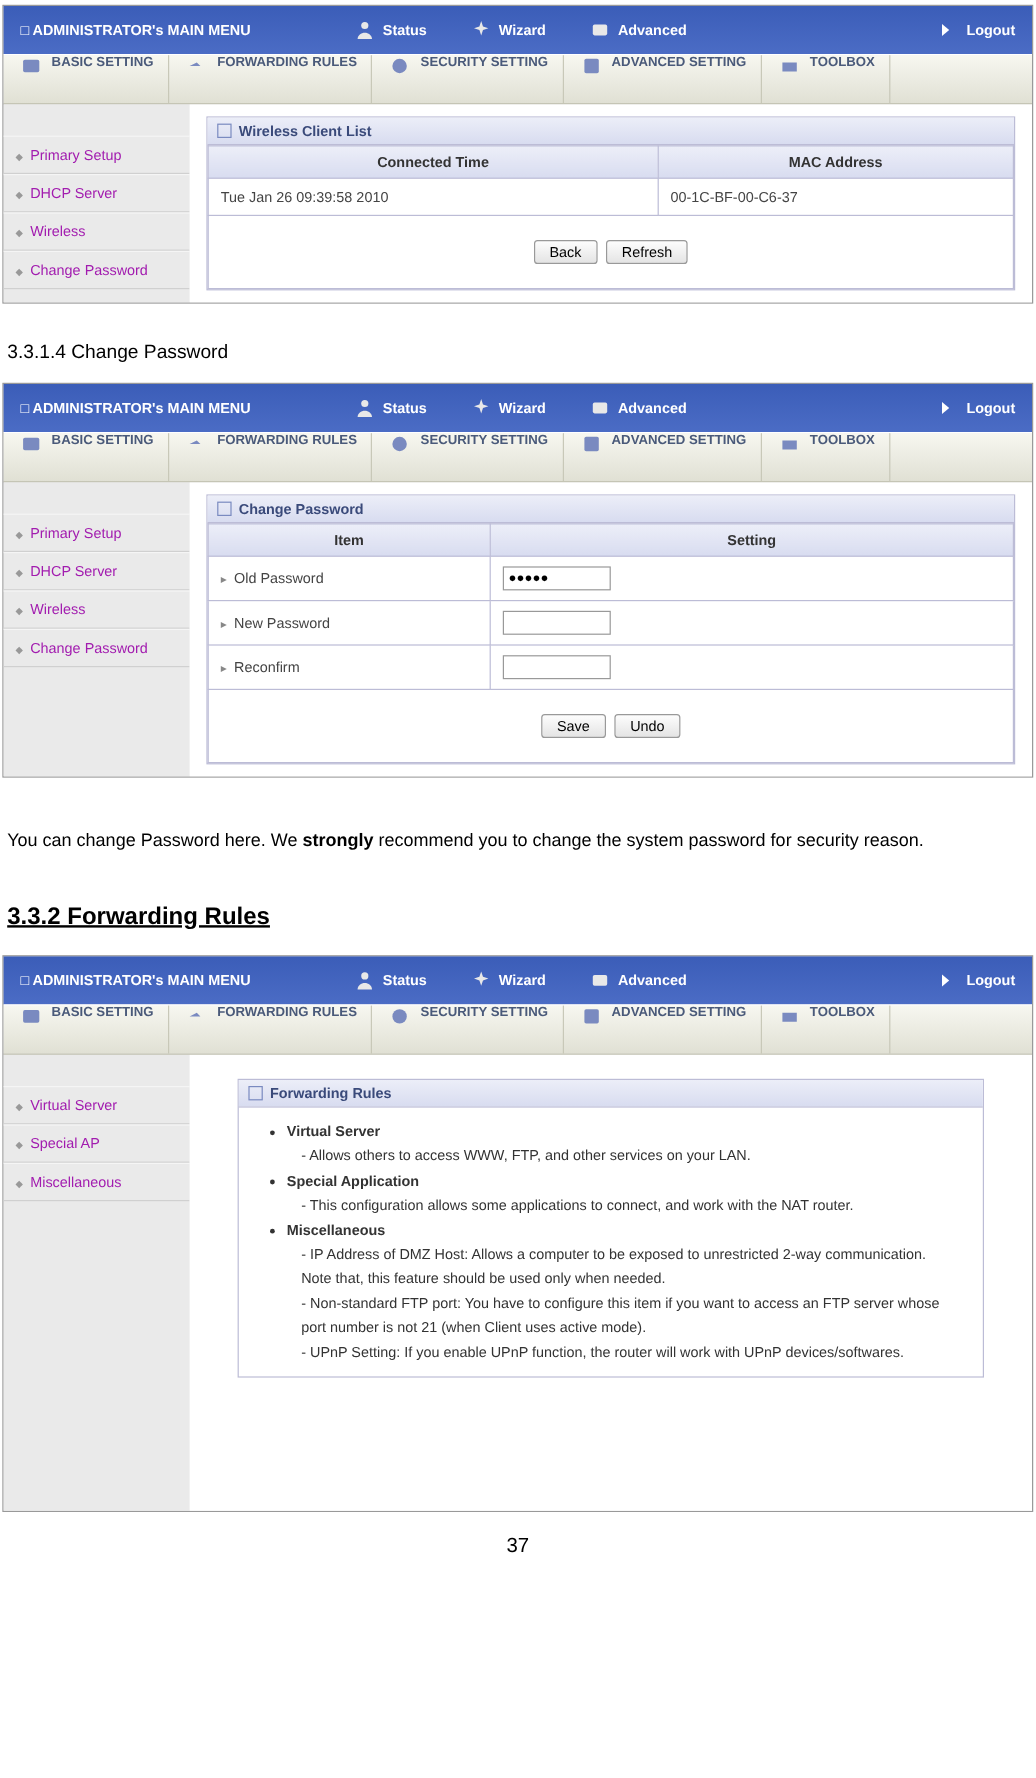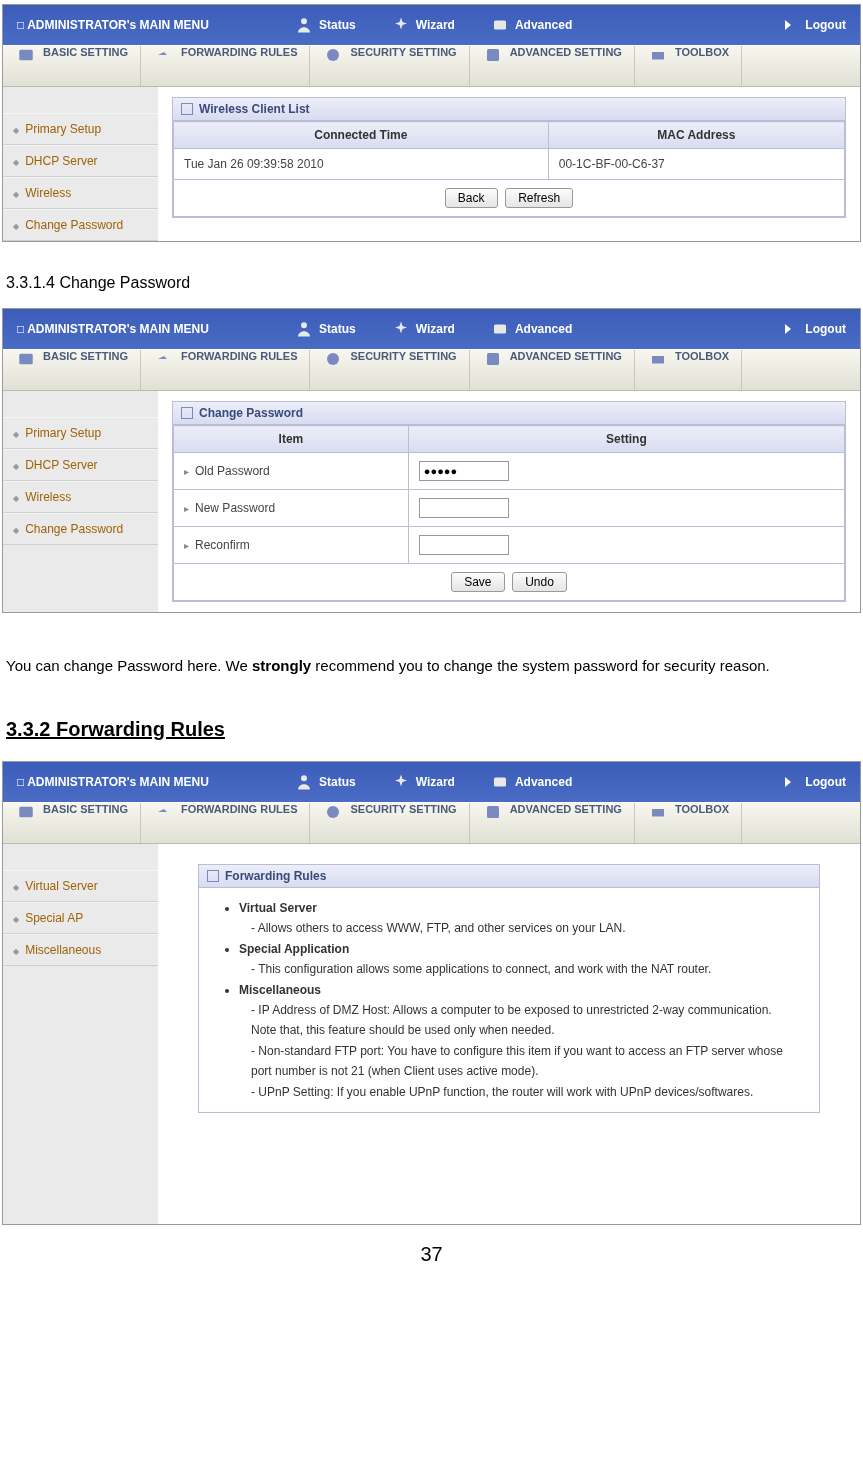--- a/index.html
+++ b/index.html
@@ -8,41 +8,41 @@
 .topbar{background:linear-gradient(#3b5db8,#4b6cc5);color:#fff;display:flex;align-items:center;height:40px;font-size:12px;font-weight:bold}
 .topbar .mainmenu{padding-left:14px;width:260px}
 .topbar .navitem{display:flex;align-items:center;gap:6px;padding:0 18px;cursor:pointer}
 .topbar .logout{margin-left:auto;padding-right:14px;display:flex;align-items:center;gap:14px;cursor:pointer}
 .tri{display:inline-block;width:0;height:0;border-top:5px solid transparent;border-bottom:5px solid transparent;border-left:6px solid #fff}
 .tabbar{background:linear-gradient(#f7f7f0,#e0e0d4);display:flex;height:40px;border-top:1px solid #fff;border-bottom:1px solid #bcbcaa}
 .tab{display:flex;align-items:flex-start;gap:6px;padding:0 12px;font-size:11px;font-weight:bold;color:#4a5a7a;border-right:1px solid #c8c8b8;cursor:pointer}
 .tab .ticon{width:22px;height:18px;display:inline-block}
 .body{display:flex;min-height:100px}
 .side{width:155px;background:#eaeaea;display:flex;flex-direction:column}
-.sideitem{padding:8px 10px;font-size:12px;color:#a16207;border-top:1px solid #f5f5f5;border-bottom:1px solid #d0d0d0;cursor:pointer}
+.sideitem{padding:8px 10px;font-size:12px;color:#a21caf;border-top:1px solid #f5f5f5;border-bottom:1px solid #d0d0d0;cursor:pointer}
 .sideitem::before{content:"◆";font-size:8px;color:#999;margin-right:6px}
 .content{flex:1;background:#fff;padding:10px 14px}
 .panel{border:1px solid #bcbcd6}
 .phead{background:linear-gradient(#eceef8,#d8dcf0);padding:4px 8px;font-size:12px;font-weight:bold;color:#3a4a7a;border-bottom:1px solid #bcbcd6;display:flex;align-items:center;gap:6px}
 .phead .sq{width:10px;height:10px;border:1px solid #7a8ac0;display:inline-block}
 table.ptable{width:100%;border-collapse:collapse;font-size:12px}
 table.ptable th{background:linear-gradient(#eceef8,#d8dcf0);padding:6px;font-weight:bold;color:#333;border:1px solid #bcbcd6}
 table.ptable td{padding:8px 10px;border:1px solid #bcbcd6;color:#444}
 table.ptable td.label::before{content:"▸";font-size:10px;color:#888;margin-right:6px}
 .btnrow{text-align:center;padding:8px;border:1px solid #bcbcd6;border-top:none}
-button.uibtn{background:linear-gradient(#fdfdfd,#e4e4e4);border:1px solid #999;border-radius:3px;padding:2px 12px;font-size:12px;cursor:pointer;margin:0 2px}
+button.uibtn{background:linear-gradient(#fdfdfd,#e4e4e4);border:1px solid #999;border-radius:3px;padding:2px 12px;font-size:12px;cursor:pointer;margin:12px 2px}
 input.pw{width:80px;height:16px;font-size:11px;border:1px solid #999;padding:1px 4px}
 .doc-h{font-size:16px;font-weight:normal;margin:32px 0 16px 6px}
 .doc-p{font-size:15px;margin:36px 6px;line-height:2.2}
 .doc-h2{font-size:20px;font-weight:bold;text-decoration:underline;margin:28px 0 20px 6px}
 .rules{padding:10px 20px;font-size:12px;color:#333;line-height:1.7}
 .rules ul{list-style:disc;margin:0;padding-left:20px}
 .rules ul ul{list-style:none;padding-left:12px}
 .rules ul ul li::before{content:"- "}
-.pagenum{text-align:center;font-size:20px;margin-top:18px}
+.pagenum{text-align:center;font-size:17px;margin-top:18px}
 .svgico{width:18px;height:18px;fill:#e8e8e8}
 </style>
 </head>
 <body>
 
 <div class="page">
 
 <div class="router">
  <div class="topbar">
   <span class="mainmenu">□ <span>ADMINISTRATOR's MAIN MENU</span></span>

